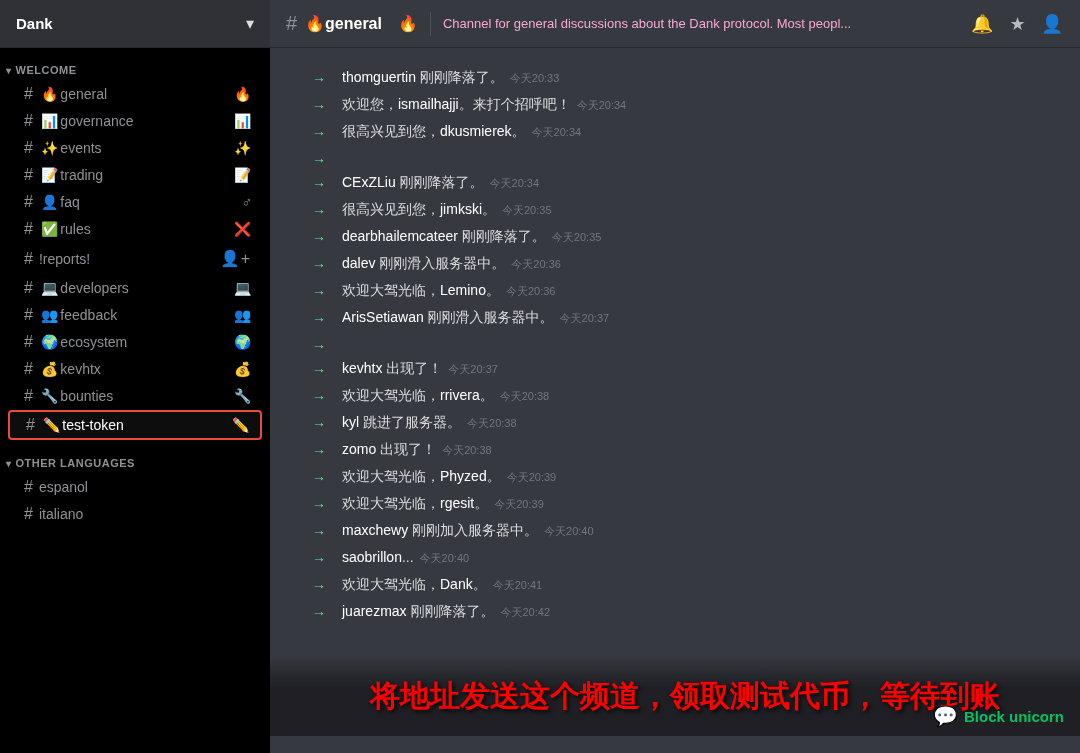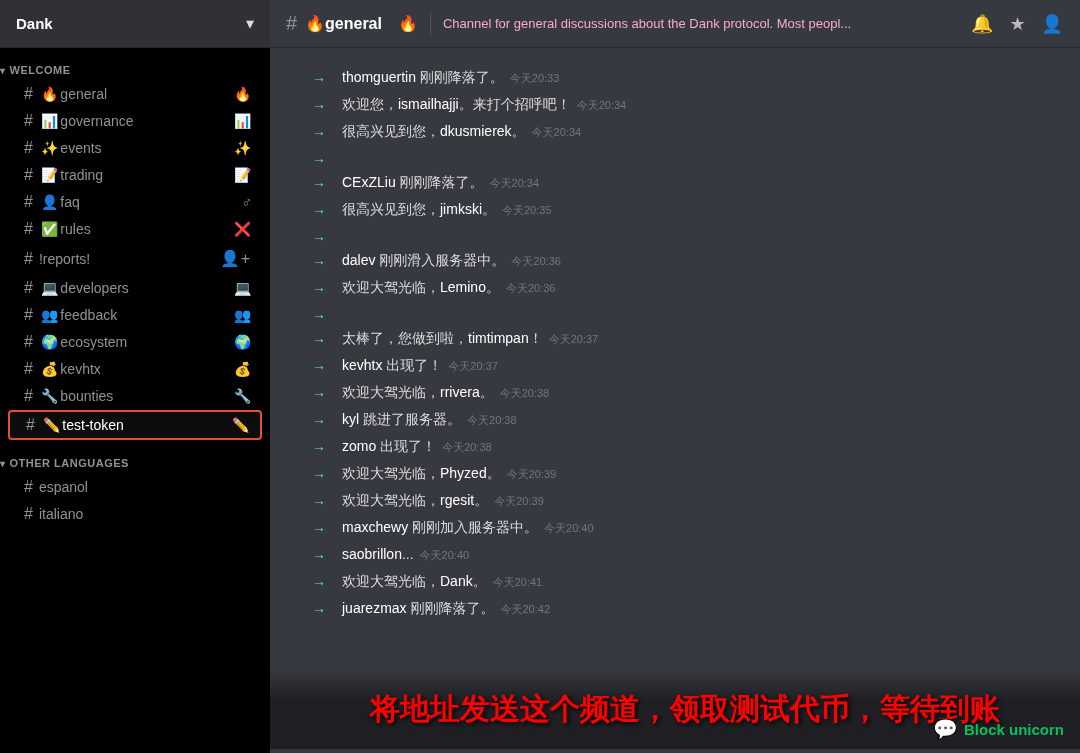--- a/index.html
+++ b/index.html
@@ -55,21 +55,21 @@
 
     .channels-list::-webkit-scrollbar {
       width: 4px;
     }
     .channels-list::-webkit-scrollbar-thumb {
       background: #202225;
       border-radius: 2px;
     }
 
     .channel-category {
-      padding: 16px 8px 4px 0;
+      padding: 16px 8px 4px 6px;
       font-size: 11px;
       font-weight: 700;
       color: #8e9297;
       text-transform: uppercase;
       letter-spacing: 0.5px;
       display: flex;
       align-items: center;
       cursor: pointer;
     }
 
@@ -237,21 +237,21 @@
 
     .message-time {
       color: #72767d;
       font-size: 11px;
       margin-left: 6px;
     }
 
     
     .bottom-overlay {
       position: absolute;
-      bottom: 4px;
+      bottom: 17px;
       left: 270px;
       right: 0;
       height: 80px;
       background: linear-gradient(to top, rgba(30,30,35,0.97) 60%, transparent);
       display: flex;
       align-items: center;
       justify-content: center;
       pointer-events: none;
       z-index: 10;
     }
@@ -415,35 +415,36 @@
       <div class="message-item">
         <span class="join-arrow">→</span>
         <span class="message-content"><span class="message-username">CExZLiu</span><span> 刚刚降落了。</span><span class="message-time">今天20:34</span></span>
       </div>
       <div class="message-item">
         <span class="join-arrow">→</span>
         <span class="message-content"><span>很高兴见到您，</span><span class="message-username">jimkski</span><span>。</span><span class="message-time">今天20:35</span></span>
       </div>
       <div class="message-item">
         <span class="join-arrow">→</span>
+        <span class="message-content"><span class="message-username">dearbhailemcateer</span><span> 刚刚降落了。</span><span class="message-time">今天20:35</span></span>
       </div>
       <div class="message-item">
         <span class="join-arrow">→</span>
         <span class="message-content"><span class="message-username">dalev</span><span> 刚刚滑入服务器中。</span><span class="message-time">今天20:36</span></span>
       </div>
       <div class="message-item">
         <span class="join-arrow">→</span>
         <span class="message-content"><span>欢迎大驾光临，</span><span class="message-username">Lemino</span><span>。</span><span class="message-time">今天20:36</span></span>
       </div>
       <div class="message-item">
         <span class="join-arrow">→</span>
-      </div>
-      <div class="message-item">
-        <span class="join-arrow">→</span>
-        <span class="message-content"><span>太棒了，您做到啦，</span><span class="message-username">timtimpan</span><span>！</span><span class="message-time">今天20:37</span></span>
+        <span class="message-content"><span class="message-username">ArisSetiawan</span><span> 刚刚滑入服务器中。</span><span class="message-time">今天20:37</span></span>
+      </div>
+      <div class="message-item">
+        <span class="join-arrow">→</span>
       </div>
       <div class="message-item">
         <span class="join-arrow">→</span>
         <span class="message-content"><span class="message-username">kevhtx</span><span> 出现了！</span><span class="message-time">今天20:37</span></span>
       </div>
       <div class="message-item">
         <span class="join-arrow">→</span>
         <span class="message-content"><span>欢迎大驾光临，</span><span class="message-username">rrivera</span><span>。</span><span class="message-time">今天20:38</span></span>
       </div>
       <div class="message-item">

